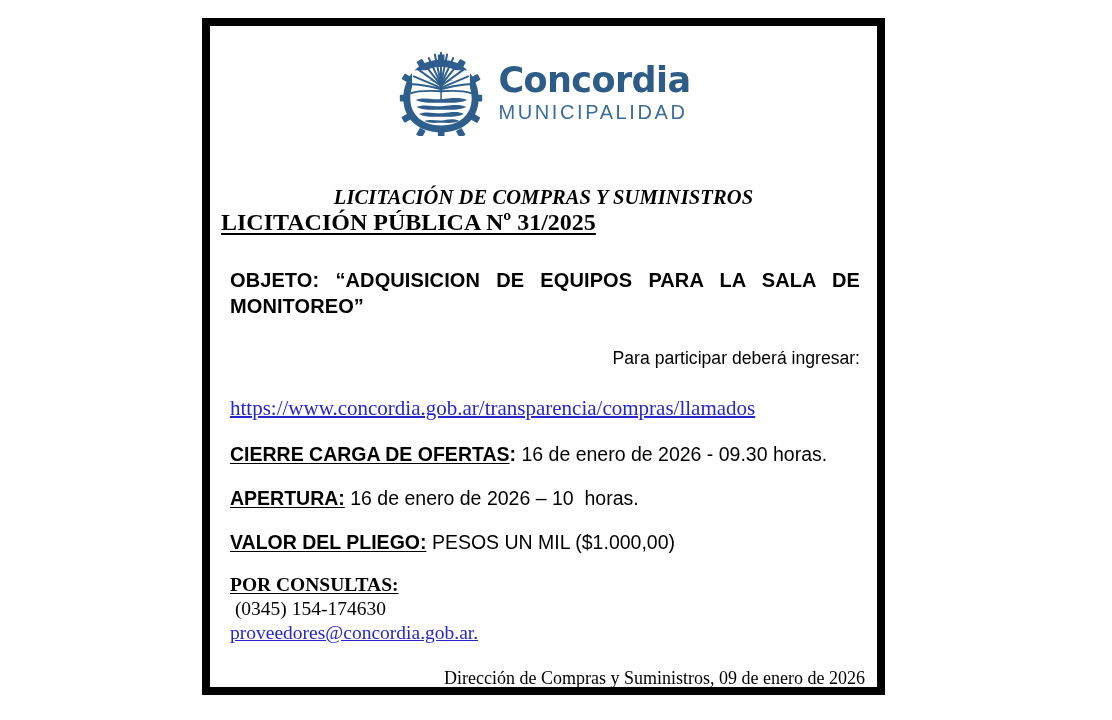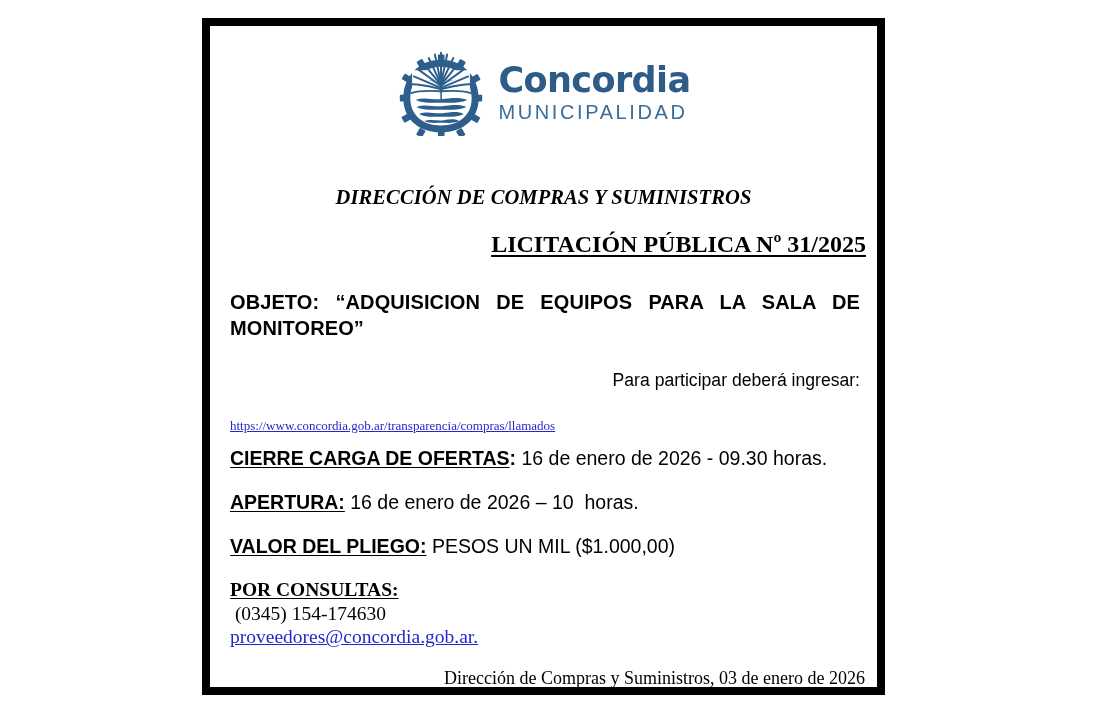--- a/index.html
+++ b/index.html
@@ -93,26 +93,25 @@
     text-align: center;
     font-family: "Liberation Serif", "DejaVu Serif", serif;
     font-style: italic;
     font-weight: bold;
     font-size: 20.5px;
     color: #000;
     margin-top: 52px;
     letter-spacing: 0.1px;
   }
   .title-lic {
-    text-align: right;
+    text-align: left;
     font-family: "Liberation Serif", "DejaVu Serif", serif;
     font-weight: bold;
     font-size: 24px;
     color: #000;
-    margin-top: 22px;
   }
   .title-lic span.u {
     text-decoration: underline;
     text-underline-offset: 3px;
   }
 
   
   .body-text {
     padding: 0 6px 0 9px;
     color: #000;
@@ -133,21 +132,21 @@
     font-weight: 400;
     font-size: 17.6px;
     line-height: 1.3;
     margin-top: 27px;
     text-align: right;
   }
 
   .p-url {
     margin-top: 26px;
     font-family: "Liberation Serif", "DejaVu Serif", serif;
-    font-size: 13px;
+    font-size: 21px;
     line-height: 1.2;
   }
   .p-url a, .link {
     color: #2626cc;
     text-decoration: underline;
     text-underline-offset: 1px;
   }
 
   .p-line {
     font-family: Liberation Sans, sans-serif;
@@ -268,21 +267,21 @@
             </g>
           </g>
         </svg>
 
         <div class="logo-words">
           <div class="logo-name">Concordia</div>
           <div class="logo-sub">MUNICIPALIDAD</div>
         </div>
       </div>
 
-      <div class="title-dir">DIRECCIÓN DE COMPRAS Y SUMINISTROS</div>
+      <div class="title-dir">LICITACIÓN DE COMPRAS Y SUMINISTROS</div>
 
       <div class="title-lic">
         <span class="u">LICITACIÓN PÚBLICA Nº 31/2025</span>
       </div>
 
       <div class="body-text">
 
         <p class="p-objeto"><span>OBJETO:</span><span> “ADQUISICION DE EQUIPOS PARA LA SALA DE MONITOREO”</span></p>
 
         <p class="p-intro">Para participar deberá ingresar:</p>
@@ -292,17 +291,17 @@
         <p class="p-line"><span class="lbl">CIERRE CARGA DE OFERTAS</span><span class="lbl-nou">:</span><span> 16 de enero de 2026 - 09.30 horas.</span></p>
 
         <p class="p-line"><span class="lbl">APERTURA:</span><span> 16 de enero de 2026 – 10  horas.</span></p>
 
         <p class="p-line"><span class="lbl">VALOR DEL PLIEGO:</span><span> PESOS UN MIL ($1.000,00)</span></p>
 
         <p class="p-consultas"><span class="lbl">POR CONSULTAS:</span><br><span> (0345) 154-174630</span><br><a class="link" href="#">proveedores@concordia.gob.ar.</a></p>
 
       </div>
 
-      <div class="footer-line">Dirección de Compras y Suministros, 03 de enero de 2026</div>
+      <div class="footer-line">Dirección de Compras y Suministros, 09 de enero de 2026</div>
 
     </div>
   </div>
 </div>
 
 </body></html>

